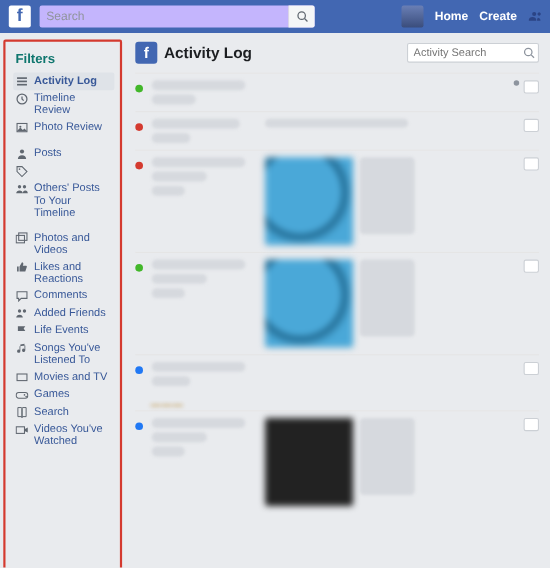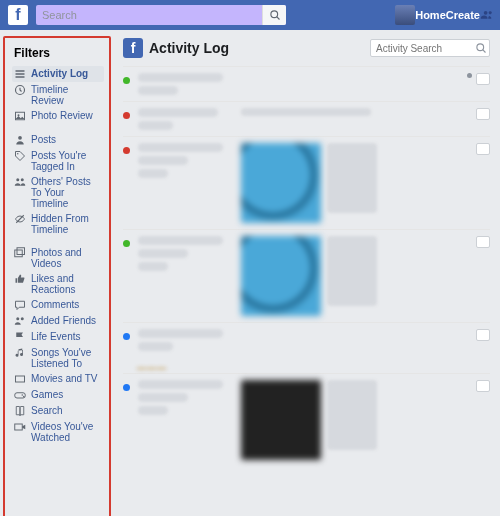--- a/index.html
+++ b/index.html
@@ -4,27 +4,27 @@
 <style>
   * { box-sizing: border-box; margin: 0; padding: 0; }
   body { font-family: Helvetica, Arial, sans-serif; font-size: 11px; color: #1c1e21; background: #e9ebee; width: 500px; height: 516px; overflow: hidden; }
   .topbar { background: #4267b2; height: 30px; display: flex; align-items: center; padding: 0 8px; gap: 8px; }
   .fb-logo { width: 20px; height: 20px; background: #fff; color: #4267b2; font-weight: bold; font-size: 16px; display: flex; align-items: center; justify-content: center; border-radius: 2px; }
   .search-wrap { flex: 0 0 250px; position: relative; }
   .search-input { width: 100%; height: 20px; border: none; border-radius: 2px; padding: 0 24px 0 6px; font-size: 11px; background: #c4b5fd; }
   .search-input::placeholder { color: #90949c; }
   .search-btn { position: absolute; right: 0; top: 0; width: 24px; height: 20px; background: #f5f6f7; border-left: 1px solid #ddd; display: flex; align-items: center; justify-content: center; color: #606770; border-top-right-radius: 2px; border-bottom-right-radius: 2px; }
   .top-spacer { flex: 1; }
-  .top-right { display: flex; align-items: center; }
+  .top-right { display: flex; align-items: center; gap: 10px; }
   .top-link { color: #fff; font-size: 11px; font-weight: bold; cursor: pointer; }
   .top-avatar { width: 20px; height: 20px; border-radius: 2px; background: linear-gradient(#6a7fb5,#3a4d7c); filter: blur(0.5px); }
   .friends-icon { color: #2b4485; }
   .layout { display: flex; }
   .sidebar { width: 108px; padding: 8px 5px 8px 7px; border: 2px solid #d43a2f; border-radius: 2px; margin: 6px 0 0 3px; height: 500px; overflow: hidden; }
-  .filters-title { font-size: 12px; font-weight: bold; color: #000000; margin-bottom: 6px; padding-left: 2px; }
+  .filters-title { font-size: 12px; font-weight: bold; color: #0f766e; margin-bottom: 6px; padding-left: 2px; }
   .filter-item { display: flex; align-items: flex-start; gap: 5px; padding: 2px 2px; cursor: pointer; line-height: 12px; border-radius: 2px; }
   .filter-item.active { background: #dfe3e8; font-weight: bold; }
   .filter-icon { flex: 0 0 12px; height: 12px; color: #606770; display: flex; align-items: center; justify-content: center; }
   .filter-label { color: #385898; font-size: 10px; line-height: 11px; }
   .filter-group-gap { height: 8px; }
   .main { flex: 1; padding: 8px 10px 0 12px; height: 510px; overflow: hidden; }
   .main-header { display: flex; align-items: center; gap: 6px; margin-bottom: 8px; }
   .mini-logo { width: 20px; height: 20px; background: #4267b2; color: #fff; font-weight: bold; font-size: 14px; display: flex; align-items: center; justify-content: center; border-radius: 3px; }
   .main-title { font-size: 14px; font-weight: bold; color: #1c1e21; flex: 1; }
   .activity-search-wrap { position: relative; width: 120px; }
@@ -116,40 +116,30 @@
           </span>
           <span class="filter-label">Posts</span>
         </div>
         <div class="filter-item">
           <span class="filter-icon">
             <svg viewBox="0 0 16 16" fill="currentColor">
               <path d="M2 2h6l6 6-6 6-6-6z" fill="none" stroke="currentColor" stroke-width="1.3"></path>
               <circle cx="5" cy="5" r="1"></circle>
             </svg>
           </span>
-          <span class="filter-label">Posts You're Tagged In</span>
         </div>
         <div class="filter-item">
           <span class="filter-icon">
             <svg viewBox="0 0 16 16" fill="currentColor">
               <circle cx="5" cy="5" r="2"></circle>
               <circle cx="11" cy="5" r="2"></circle>
               <path d="M1 13c0-2 1.8-3.5 4-3.5s4 1.5 4 3.5M9 13c0-2 1-3.5 3-3.5s3 1.5 3 3.5"></path>
             </svg>
           </span>
           <span class="filter-label">Others' Posts To Your Timeline</span>
-        </div>
-        <div class="filter-item">
-          <span class="filter-icon">
-            <svg viewBox="0 0 16 16" fill="currentColor">
-              <path d="M2 8s2-4 6-4 6 4 6 4-2 4-6 4-6-4-6-4z" fill="none" stroke="currentColor" stroke-width="1.3"></path>
-              <line x1="3" y1="13" x2="13" y2="3" stroke="currentColor" stroke-width="1.5"></line>
-            </svg>
-          </span>
-          <span class="filter-label">Hidden From Timeline</span>
         </div>
         <div class="filter-group-gap"></div>
         <div class="filter-item">
           <span class="filter-icon">
             <svg viewBox="0 0 16 16" fill="currentColor">
               <rect x="1" y="4" width="10" height="9" fill="none" stroke="currentColor" stroke-width="1.3"></rect>
               <rect x="4" y="1" width="10" height="9" fill="none" stroke="currentColor" stroke-width="1.3"></rect>
             </svg>
           </span>
           <span class="filter-label">Photos and Videos</span>

